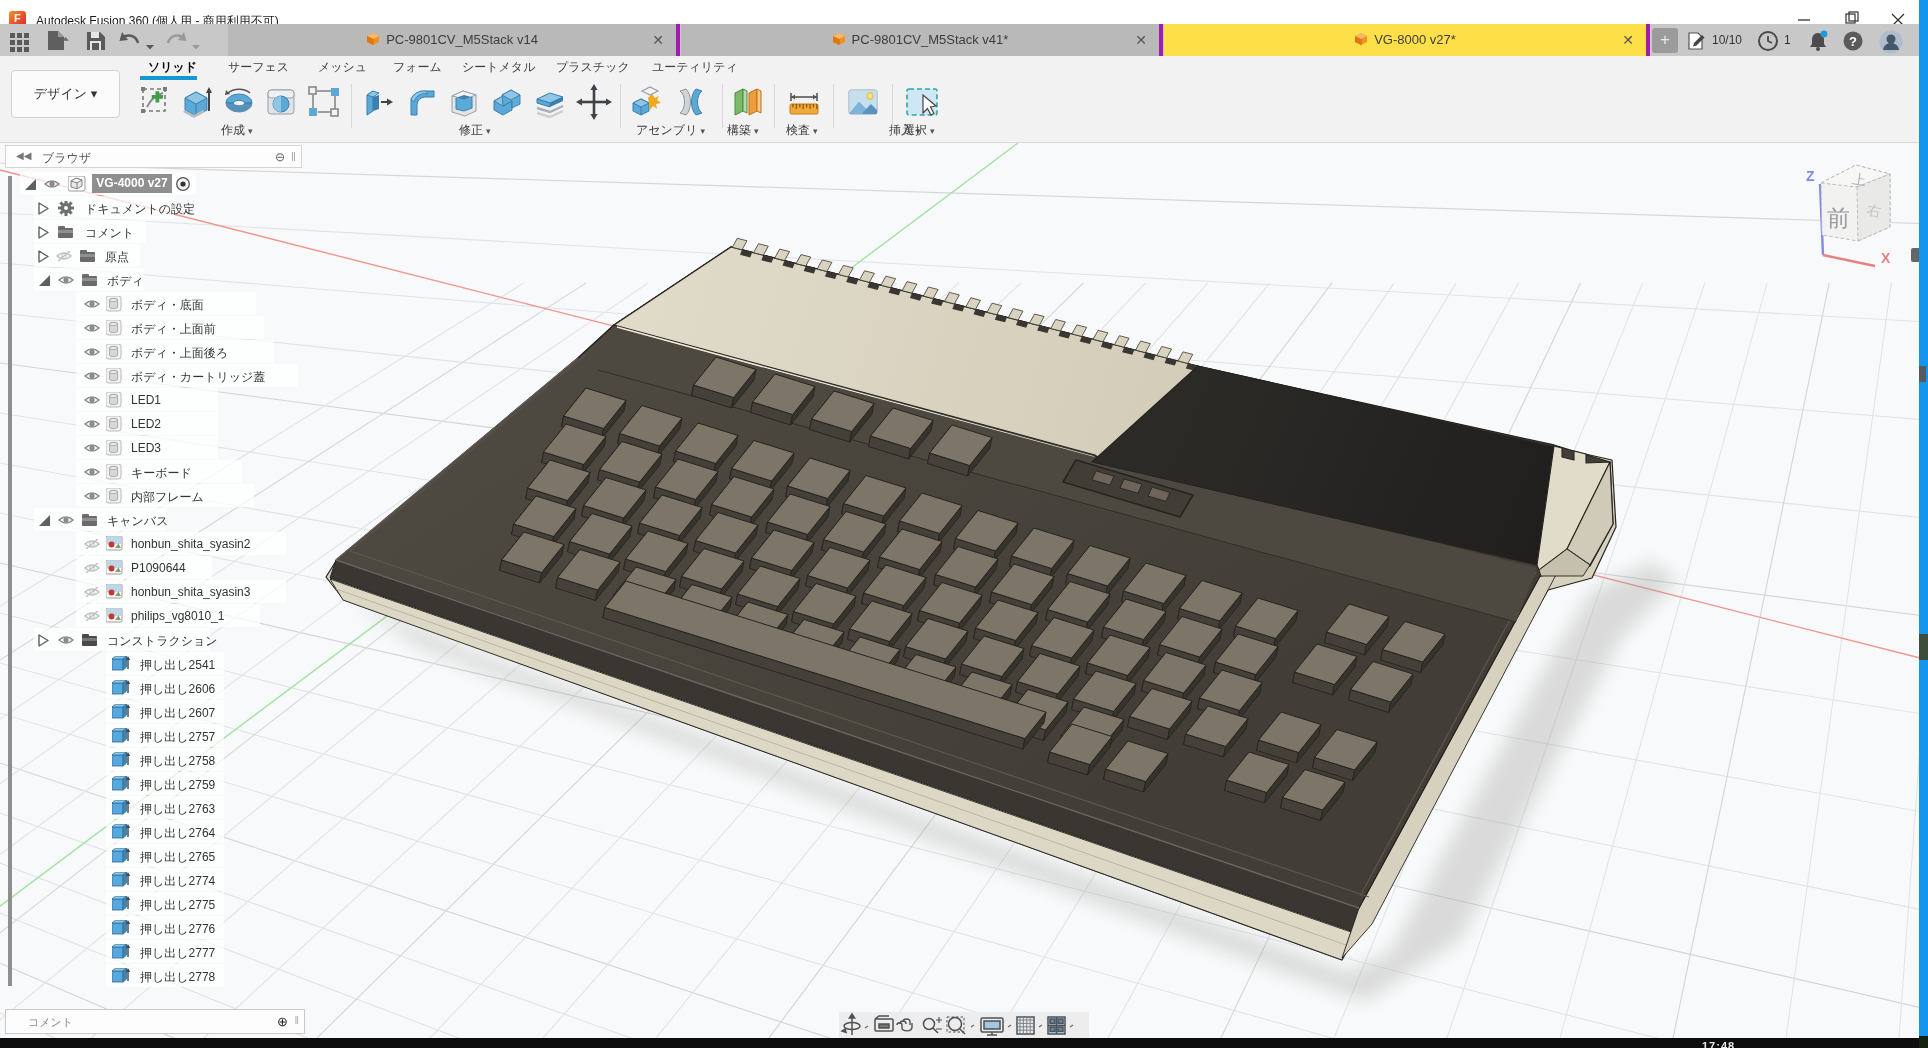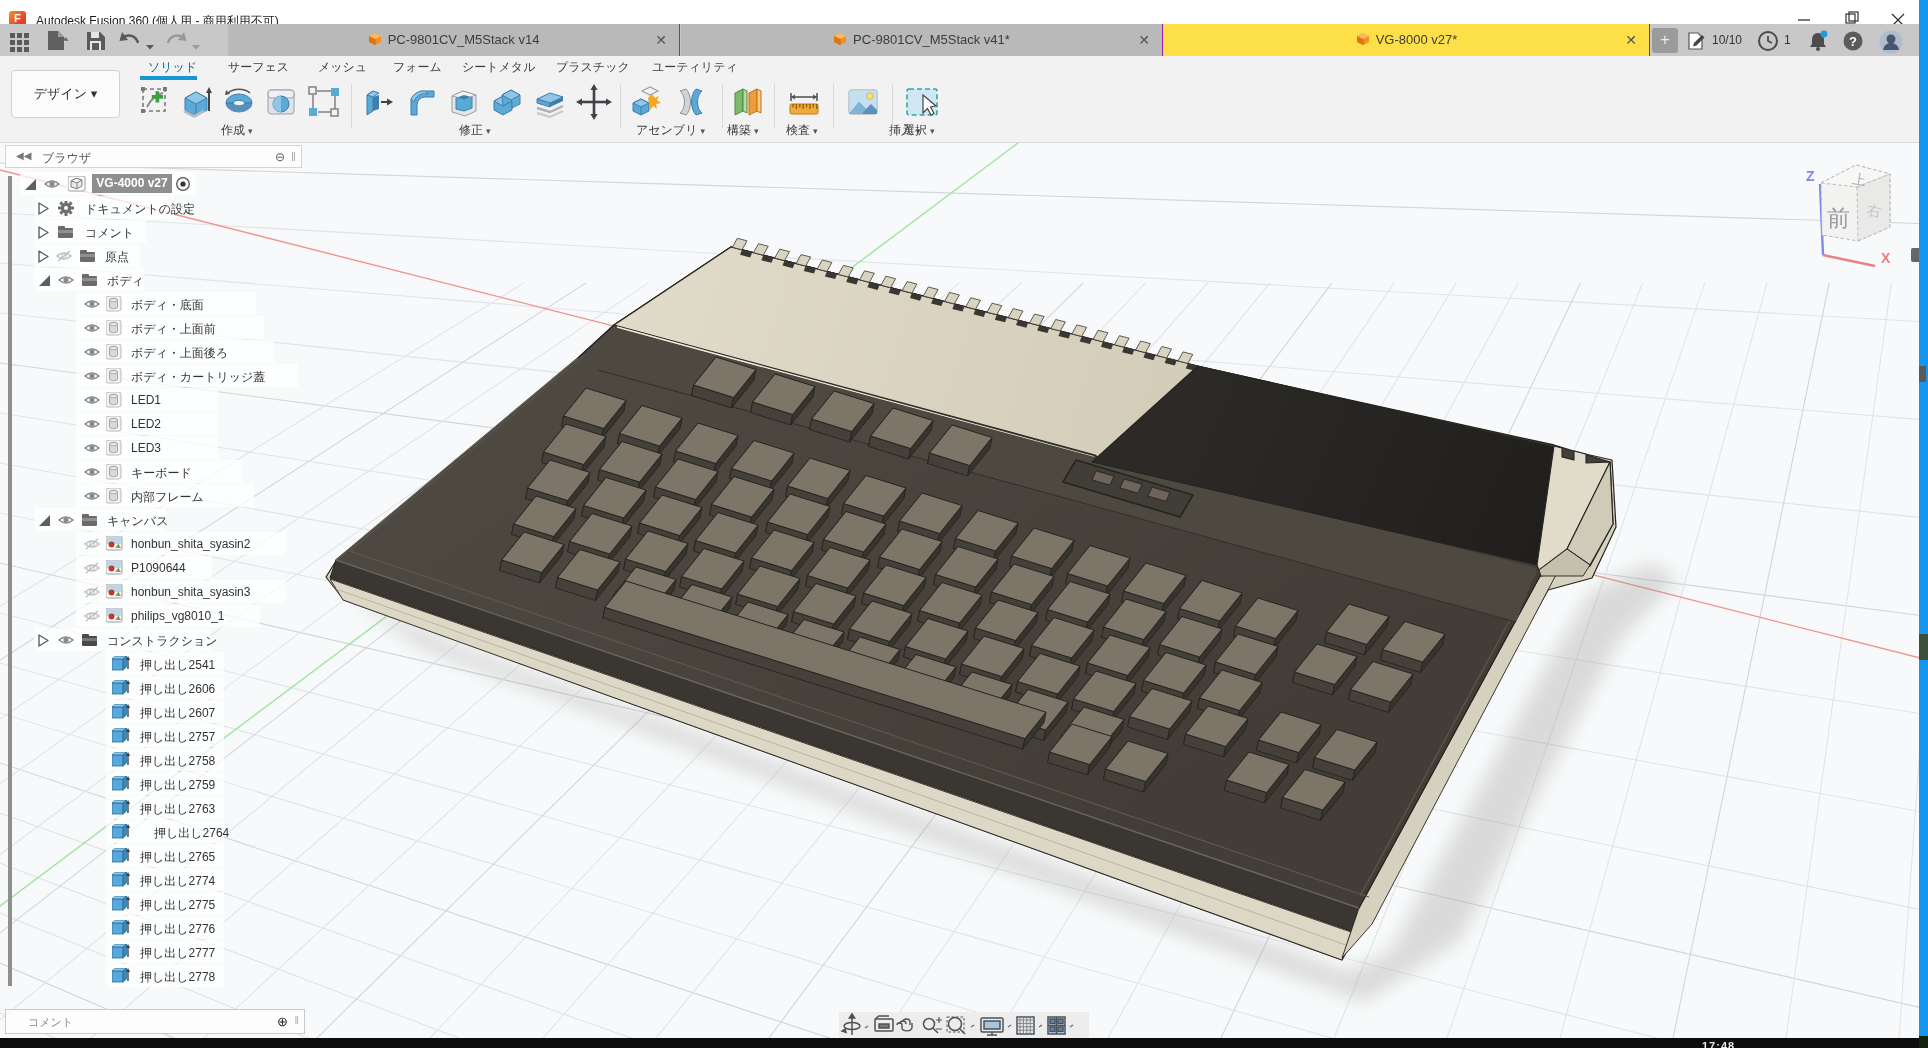--- a/index.html
+++ b/index.html
@@ -2,29 +2,29 @@
 <html><head><meta charset="utf-8"><style>
 * { margin:0; padding:0; box-sizing:border-box; }
 html,body { width:1928px; height:1048px; overflow:hidden; font-family:"Liberation Sans",sans-serif; }
 .titlebar { position:absolute; left:0; top:0; width:1928px; height:24px; background:#fff;margin-top:8px; }
 .fusicon { position:absolute; left:9px; top:3px; width:17px; height:17px; border-radius:3px; background:linear-gradient(135deg,#f6921e,#e43d30 70%); }
 .fusicon:before { content:"F"; position:absolute; left:5px; top:1px; color:#fff; font-size:11px; font-weight:bold; }
 .title { position:absolute; left:36px; top:5px; font-size:12px; color:#1b1b1b; }
 .winbtns { position:absolute; right:18px; top:0; height:24px; }
 .tabbar { position:absolute; left:0; top:24px; width:1928px; height:32px; background:#c8c8c8; }
 .tbicon { position:absolute; top:5px; color:#5a5a5a; }
-.tab { position:absolute; top:0; height:40px; background:#b9b9b9; border-right:1px solid #a21caf; }
+.tab { position:absolute; top:0; height:40px; background:#b9b9b9; border-right:4px solid #a21caf; }
 .tab.act { background:#fde047; }
 .tab .lbl { position:absolute; top:8px; width:100%; text-align:center; font-size:13px; color:#3c3c3c; }
 .tab .cx { position:absolute; right:12px; top:8px; font-size:14px; color:#555; }
 .cubeico { display:inline-block; width:14px; height:14px; vertical-align:-2px; margin-right:6px; }
 .ribbon { position:absolute; left:0; top:56px; width:1928px; height:87px; background:#f2f2f2; border-bottom:1px solid #d8d8d8; }
 .design { position:absolute; left:11px; top:14px; width:109px; height:48px; background:#fbfbfb; border:1px solid #d2d2d2; border-radius:4px; font-size:13px; color:#333; text-align:center; line-height:46px; }
 .rtab { position:absolute; top:3px; font-size:12px; color:#3c3c3c; }
-.rtab.act { color:#0369a1; font-weight:normal; }
+.rtab.act { color:#000000; font-weight:bold; }
 .actline { position:absolute; left:140px; top:20px; width:57px; height:4px; background:#1696d2; }
 .ric { position:absolute; top:27px; }
 .vsep { position:absolute; top:28px; width:1px; height:44px; background:#d9d9d9; }
 .glabel { position:absolute; top:66px; font-size:12px; color:#3c3c3c;font-family:Liberation Serif, serif; }
 .dn { font-size:9px; color:#555; }
 .viewport { position:absolute; left:0; top:143px; width:1928px; height:895px; background:#f8f9fa; overflow:hidden; }
 .browser { position:absolute; left:0; top:0; }
 .bhead { position:absolute; left:5px; top:2px; width:297px; height:23px; background:#fdfdfd; border:1px solid #d5d5d5; font-size:12px; color:#555; }
 .vbar { position:absolute; left:8px; top:33px; width:4px; height:810px; background:#8f8f8f; }
 .trow { position:absolute; left:0; height:24px; width:330px; font-size:12px; color:#333; }
@@ -974,21 +974,21 @@
         <div class="rbg" style="left:106px;width:118px"></div>
         <svg class="ticon" style="left:112px;top:4px" width="19" height="16">
           <g transform="translate(0,0)">
             <rect x="0" y="3" width="11" height="11" fill="#57a8dc" stroke="#2e6e99" stroke-width="0.8"></rect>
             <path d="M0 3 L3.5 0 L14.5 0 L11 3 Z" fill="#8ec6e8" stroke="#2e6e99" stroke-width="0.8"></path>
             <path d="M11 3 L14.5 0 L14.5 11 L11 14 Z" fill="#3e87b8" stroke="#2e6e99" stroke-width="0.8"></path>
             <line x1="16" y1="13" x2="16" y2="2" stroke="#444" stroke-width="1.4"></line>
             <path d="M16 0 L13.8 4 L18.2 4 Z" fill="#444"></path>
           </g>
         </svg>
-        <div class="tlabel" style="left:154px">押し出し2764</div>
+        <div class="tlabel" style="left:140px">押し出し2764</div>
       </div>
       <div class="trow" style="top:701px">
         <div class="rbg" style="left:106px;width:118px"></div>
         <svg class="ticon" style="left:112px;top:4px" width="19" height="16">
           <g transform="translate(0,0)">
             <rect x="0" y="3" width="11" height="11" fill="#57a8dc" stroke="#2e6e99" stroke-width="0.8"></rect>
             <path d="M0 3 L3.5 0 L14.5 0 L11 3 Z" fill="#8ec6e8" stroke="#2e6e99" stroke-width="0.8"></path>
             <path d="M11 3 L14.5 0 L14.5 11 L11 14 Z" fill="#3e87b8" stroke="#2e6e99" stroke-width="0.8"></path>
             <line x1="16" y1="13" x2="16" y2="2" stroke="#444" stroke-width="1.4"></line>
             <path d="M16 0 L13.8 4 L18.2 4 Z" fill="#444"></path>

